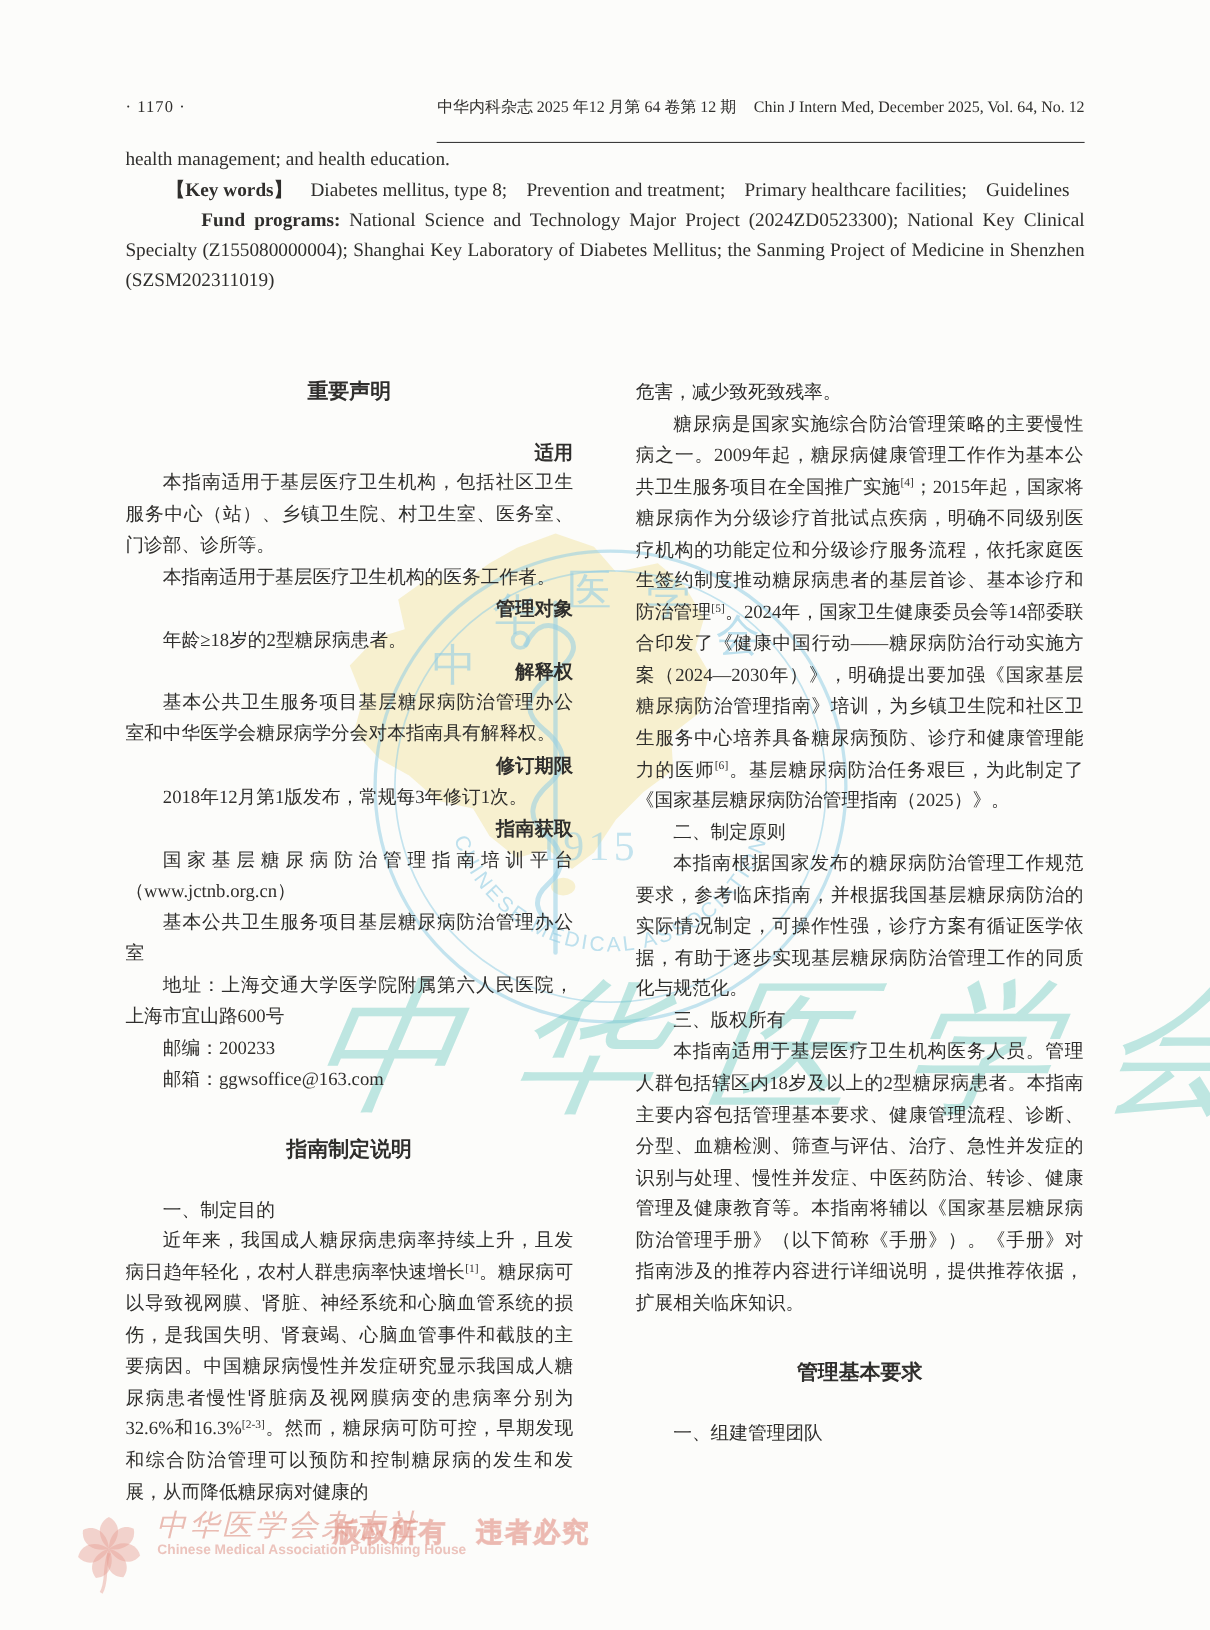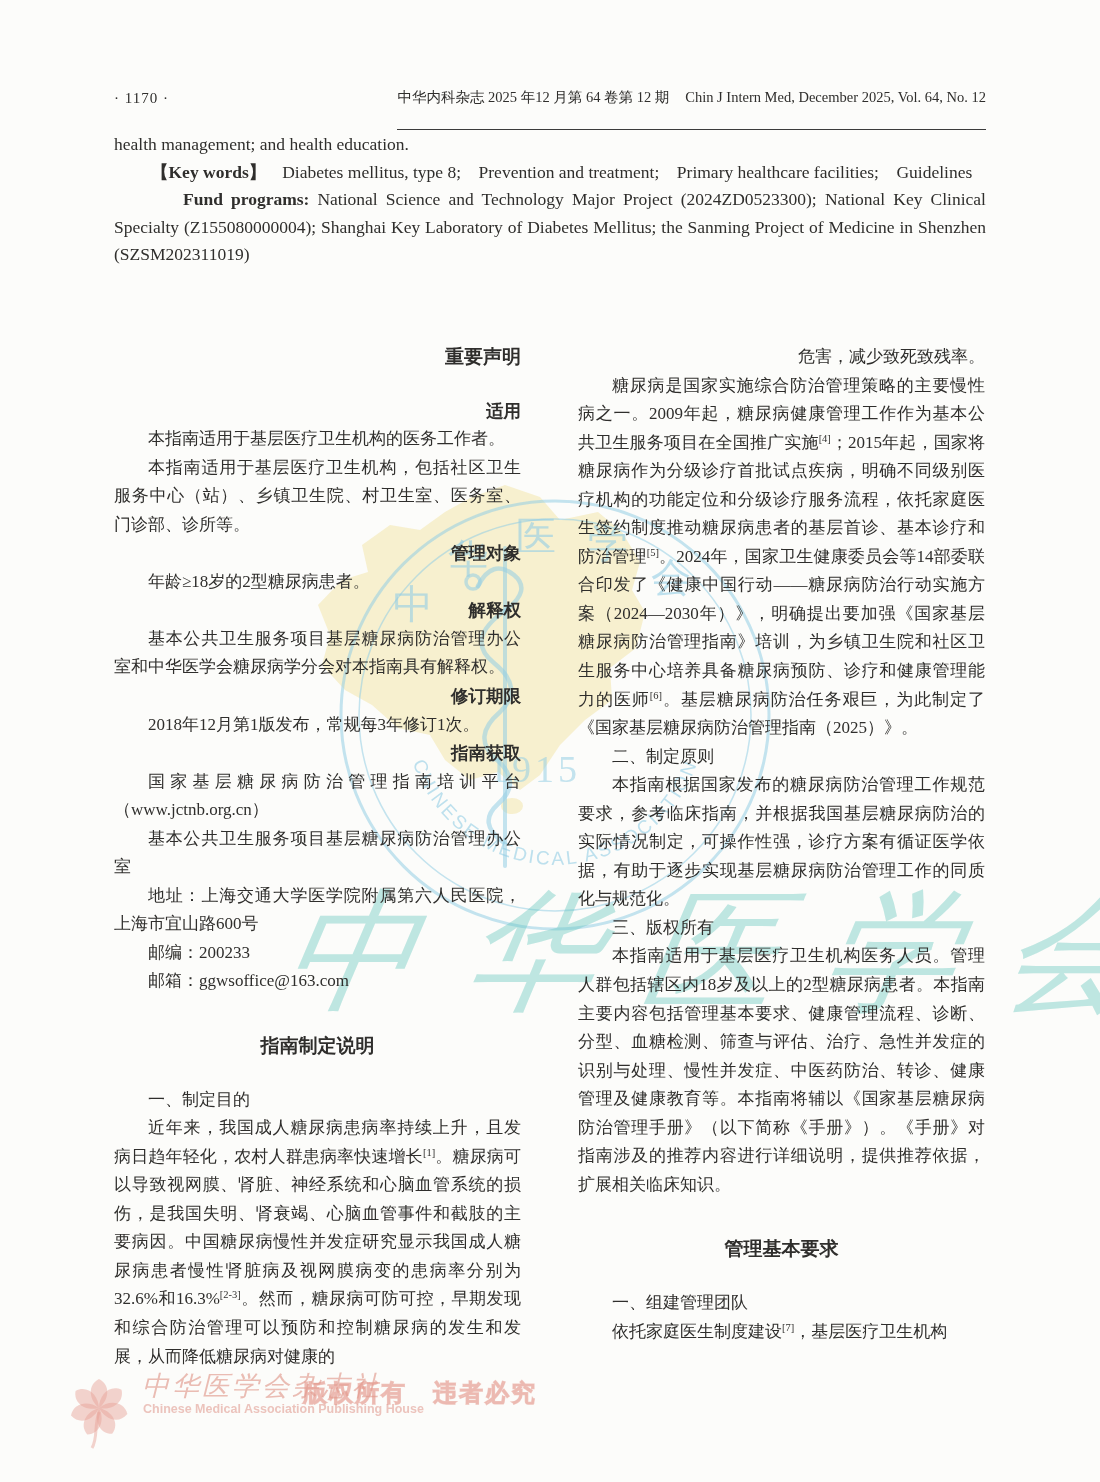--- a/index.html
+++ b/index.html
@@ -21,21 +21,21 @@
   .kw-label{margin-right:16px;}
   .fund-label{margin-right:8px;margin-left:32px;}
   
   .col{position:absolute;top:343px;width:407px;
     font-size:17px;line-height:28.55px;text-align:justify;}
   .colL{left:114px;}
   .colR{left:578px;}
   .blk{margin:0;}
   .hc{text-align:center;text-indent:0;font-weight:bold;font-size:19px;
     font-family:"Liberation Sans","DejaVu Sans",sans-serif;margin:36px 0 25px 0;}
-  .col .blk:first-child{margin-top:0;text-align:right;}
+  .col .blk:first-child{margin-top:0;}
   .h2{font-weight:bold;font-size:17.5px;text-indent:34px;text-align:right;
     font-family:"Liberation Sans","DejaVu Sans",sans-serif;}
   .sub{text-indent:34px;}
   .p{text-indent:34px;}
   .pn{text-indent:0;}
   sup{font-size:10.5px;line-height:0;vertical-align:6px;}
   
   .wm{position:absolute;left:0;top:0;pointer-events:none;}
   .brush{position:absolute;left:286px;top:880px;pointer-events:none;
     font-size:132px;line-height:1.1;letter-spacing:48px;white-space:nowrap;
@@ -104,22 +104,22 @@
 
     <div class="eng">
       <p>health management; and health education.</p>
       <p class="ei"><b class="kw-label">【Key words】</b><span>Diabetes mellitus, type 8; Prevention and treatment; Primary healthcare facilities; Guidelines</span></p>
       <p class="ei"><b class="fund-label">Fund programs:</b><span>National Science and Technology Major Project (2024ZD0523300); National Key Clinical Specialty (Z155080000004); Shanghai Key Laboratory of Diabetes Mellitus; the Sanming Project of Medicine in Shenzhen (SZSM202311019)</span></p>
     </div>
 
     <div class="col colL" id="colL">
         <div class="blk hc">重要声明</div>
         <div class="blk h2">适用</div>
+        <div class="blk p">本指南适用于基层医疗卫生机构，包括社区卫生服务中心（站）、乡镇卫生院、村卫生室、医务室、门诊部、诊所等。</div>
         <div class="blk p">本指南适用于基层医疗卫生机构的医务工作者。</div>
-        <div class="blk p">本指南适用于基层医疗卫生机构，包括社区卫生服务中心（站）、乡镇卫生院、村卫生室、医务室、门诊部、诊所等。</div>
         <div class="blk h2">管理对象</div>
         <div class="blk p">年龄≥18岁的2型糖尿病患者。</div>
         <div class="blk h2">解释权</div>
         <div class="blk p">基本公共卫生服务项目基层糖尿病防治管理办公室和中华医学会糖尿病学分会对本指南具有解释权。</div>
         <div class="blk h2">修订期限</div>
         <div class="blk p">2018年12月第1版发布，常规每3年修订1次。</div>
         <div class="blk h2">指南获取</div>
         <div class="blk p">国家基层糖尿病防治管理指南培训平台（www.jctnb.org.cn）</div>
         <div class="blk p">基本公共卫生服务项目基层糖尿病防治管理办公室</div>
         <div class="blk p">地址：上海交通大学医学院附属第六人民医院，上海市宜山路600号</div>
@@ -131,21 +131,20 @@
       </div>
     <div class="col colR" id="colR">
         <div class="blk pn">危害，减少致死致残率。</div>
         <div class="blk p">糖尿病是国家实施综合防治管理策略的主要慢性病之一。2009年起，糖尿病健康管理工作作为基本公共卫生服务项目在全国推广实施<sup>[4]</sup>；2015年起，国家将糖尿病作为分级诊疗首批试点疾病，明确不同级别医疗机构的功能定位和分级诊疗服务流程，依托家庭医生签约制度推动糖尿病患者的基层首诊、基本诊疗和防治管理<sup>[5]</sup>。2024年，国家卫生健康委员会等14部委联合印发了《健康中国行动——糖尿病防治行动实施方案（2024—2030年）》，明确提出要加强《国家基层糖尿病防治管理指南》培训，为乡镇卫生院和社区卫生服务中心培养具备糖尿病预防、诊疗和健康管理能力的医师<sup>[6]</sup>。基层糖尿病防治任务艰巨，为此制定了《国家基层糖尿病防治管理指南（2025）》。</div>
         <div class="blk sub">二、制定原则</div>
         <div class="blk p">本指南根据国家发布的糖尿病防治管理工作规范要求，参考临床指南，并根据我国基层糖尿病防治的实际情况制定，可操作性强，诊疗方案有循证医学依据，有助于逐步实现基层糖尿病防治管理工作的同质化与规范化。</div>
         <div class="blk sub">三、版权所有</div>
         <div class="blk p">本指南适用于基层医疗卫生机构医务人员。管理人群包括辖区内18岁及以上的2型糖尿病患者。本指南主要内容包括管理基本要求、健康管理流程、诊断、分型、血糖检测、筛查与评估、治疗、急性并发症的识别与处理、慢性并发症、中医药防治、转诊、健康管理及健康教育等。本指南将辅以《国家基层糖尿病防治管理手册》（以下简称《手册》）。《手册》对指南涉及的推荐内容进行详细说明，提供推荐依据，扩展相关临床知识。</div>
         <div class="blk hc">管理基本要求</div>
         <div class="blk sub">一、组建管理团队</div>
-        <div class="blk p">依托家庭医生制度建设<sup>[7]</sup>，基层医疗卫生机构</div>
       </div>
   </div>
 
   <svg class="pub-logo" width="62" height="82" viewBox="0 0 62 82" aria-hidden="true">
     <g transform="translate(31,40)" fill="rgba(231,160,148,0.45)">
       <path d="M0,0 C-10,-8 -12,-23 0,-29 C12,-23 10,-8 0,0 Z"></path>
       <path d="M0,0 C-10,-8 -12,-23 0,-29 C12,-23 10,-8 0,0 Z" transform="rotate(51)"></path>
       <path d="M0,0 C-10,-8 -12,-23 0,-29 C12,-23 10,-8 0,0 Z" transform="rotate(102)"></path>
       <path d="M0,0 C-10,-8 -12,-23 0,-29 C12,-23 10,-8 0,0 Z" transform="rotate(153)"></path>
       <path d="M0,0 C-10,-8 -12,-23 0,-29 C12,-23 10,-8 0,0 Z" transform="rotate(204)"></path>

